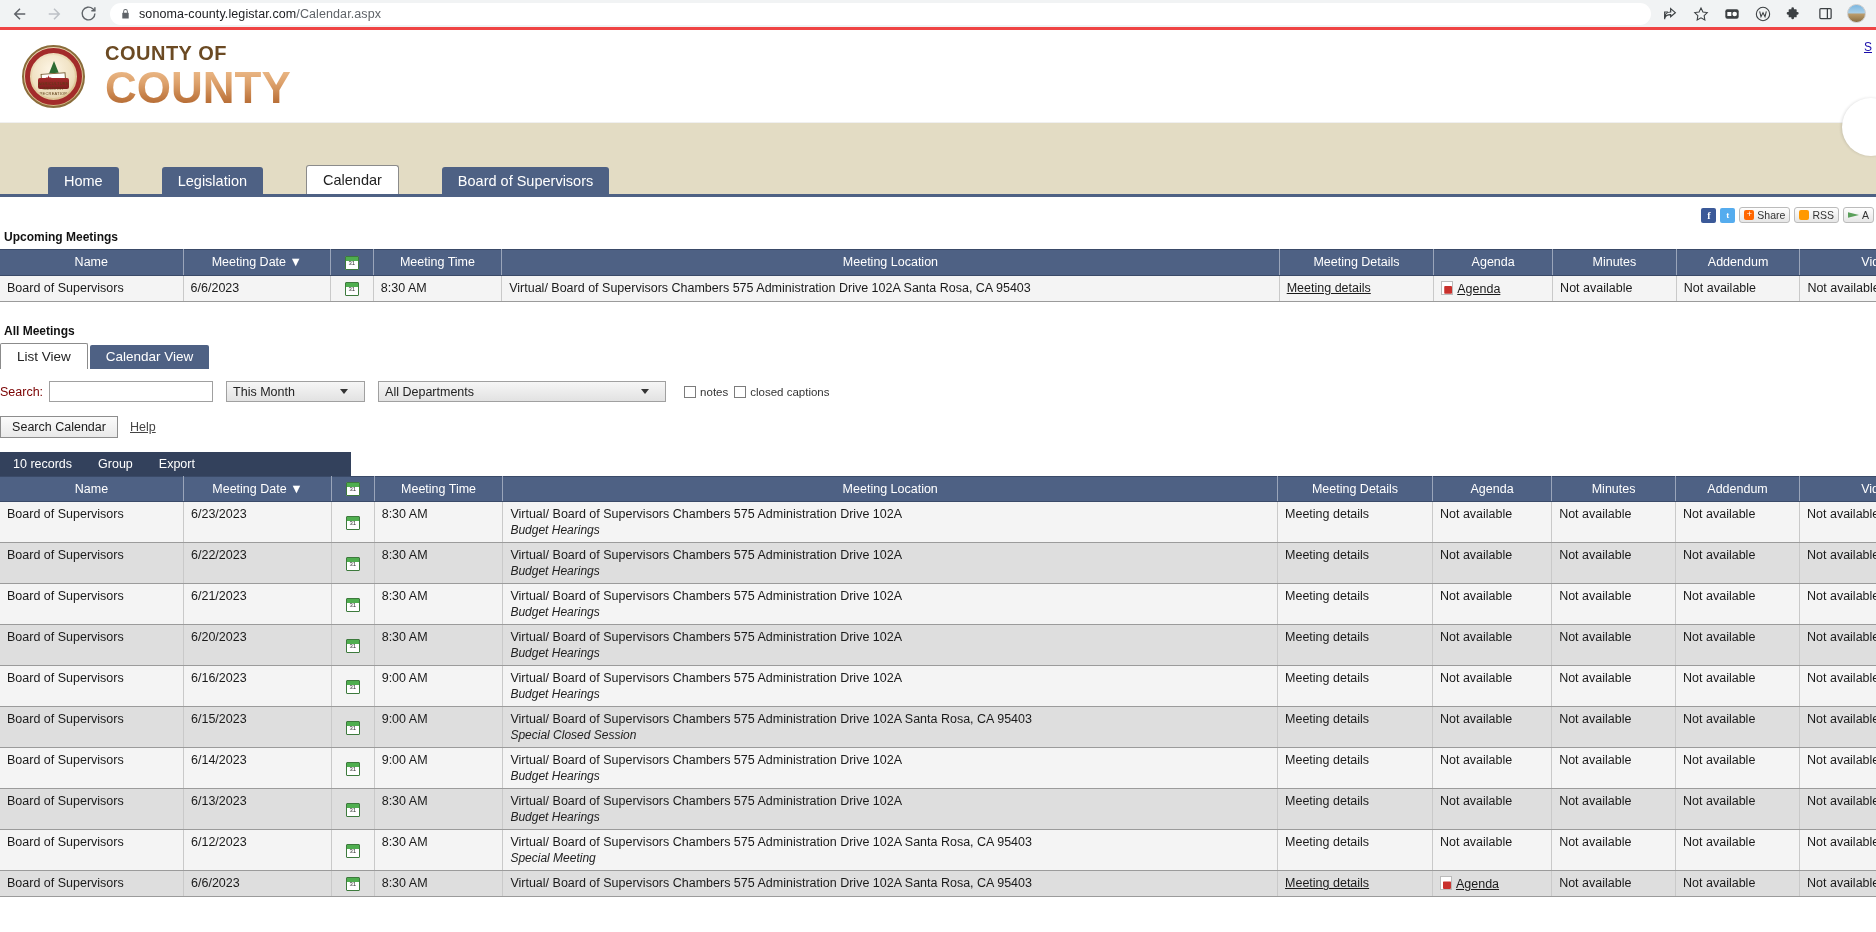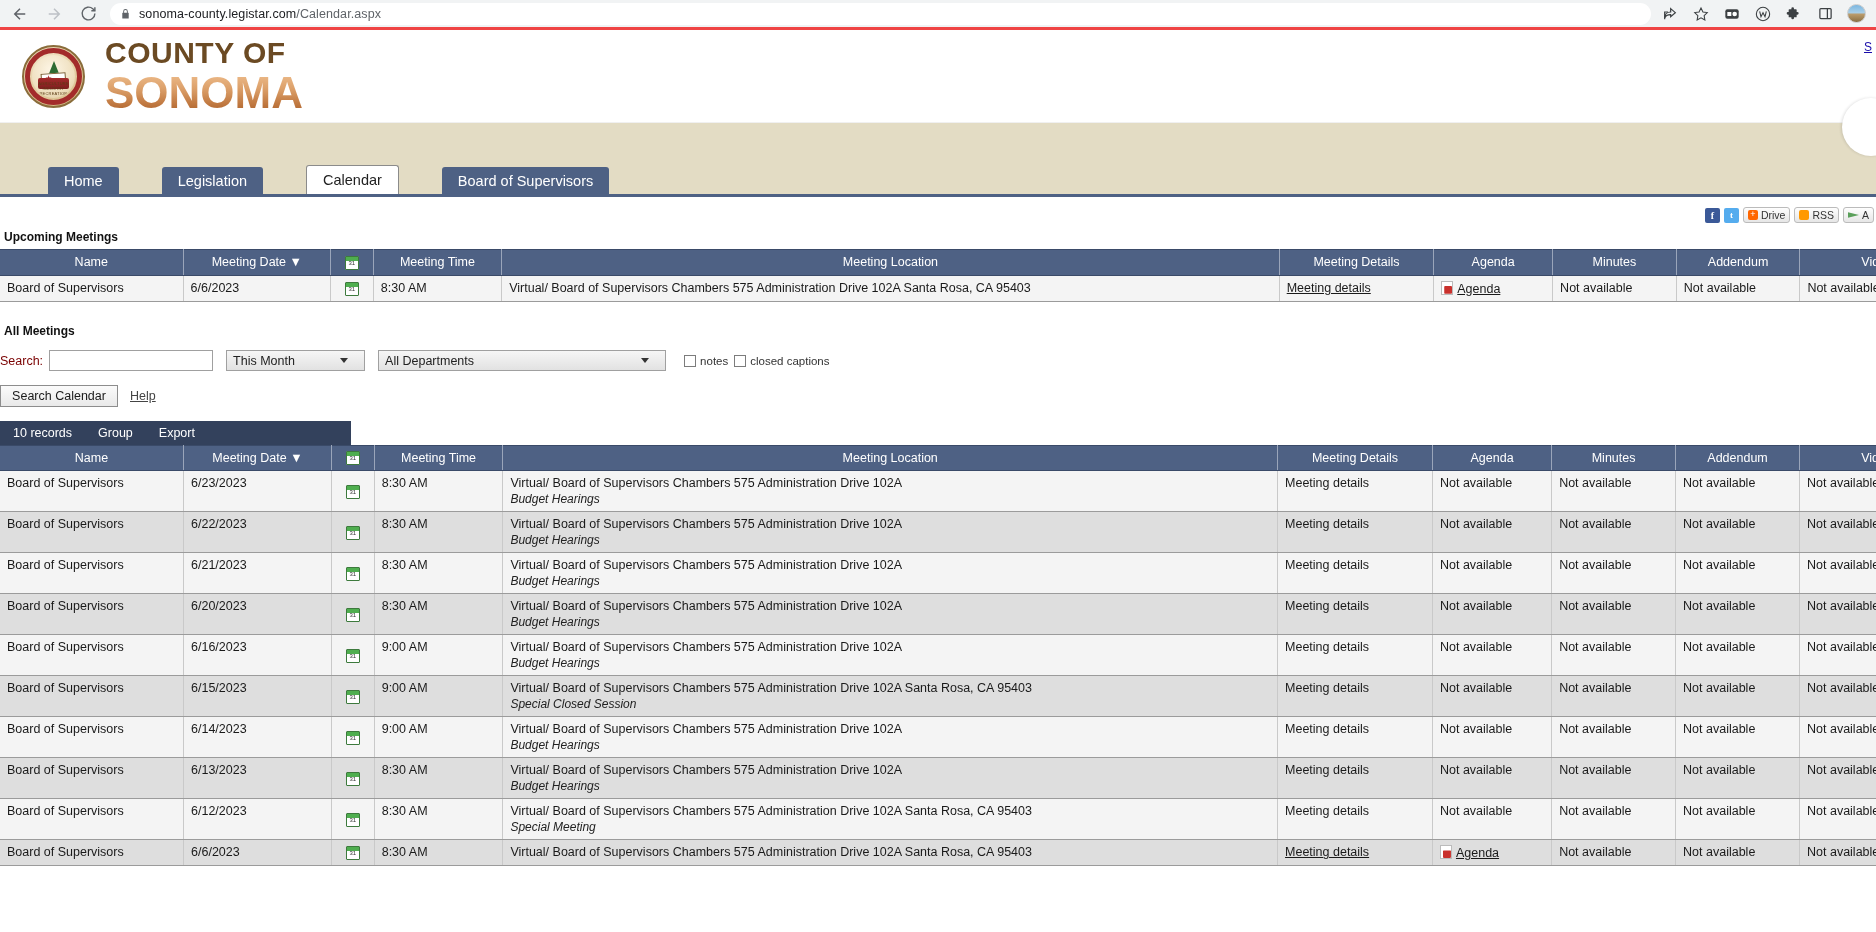--- a/index.html
+++ b/index.html
@@ -97,21 +97,21 @@
   .seal .base {
     position:absolute; left:6px; bottom:9px; right:6px; height:11px;
     background: linear-gradient(to bottom,#a32b2b,#7e1f1f); border-radius:2px;
   }
   .seal .txt {
     position:absolute; left:0; right:0; bottom:2px; text-align:center;
     font-size:4px; color:#5b3b15; letter-spacing:.2px;
   }
   .brand { margin-left: 20px; line-height: 1; }
   .brand-top {
-    font-size: 30px; font-weight: bold; letter-spacing: .5px;
+    font-size: 20px; font-weight: bold; letter-spacing: .5px;
     color: #6b4a23;
     font-family: "Liberation Sans", sans-serif;
   }
   .brand-main {
     font-size: 44px; font-weight: bold; letter-spacing: 0px;
     margin-top: 3px;
     background: linear-gradient(to bottom, #f0c090 0%, #dca06a 40%, #c07840 75%, #a85f2a 100%);
     -webkit-background-clip: text;
     background-clip: text;
     color: transparent;
@@ -384,21 +384,21 @@
       <div class="inner">
         <div class="tree"></div>
         <div class="book"></div>
         <div class="star">★</div>
         <div class="base"></div>
         <div class="txt">AGRICULTURE INDUSTRY RECREATION</div>
       </div>
     </div>
     <div class="brand">
       <div class="brand-top">COUNTY OF</div>
-      <div class="brand-main">SONOMA</div>
+      <div class="brand-main">COUNTY</div>
     </div>
     <a class="signin-link" href="#">S</a>
     <div class="corner-bubble"></div>
   </div>
 
   <div class="tan-band"></div>
 
   <div class="nav-tabs">
     <div class="navtab">
         <span>Home</span>
@@ -413,21 +413,21 @@
         <span>Board of Supervisors</span>
       </div>
   </div>
   <div class="nav-underline"></div>
 
   <div class="share-bar">
     <span class="sq-ico fb">f</span>
     <span class="sq-ico tw">t</span>
     <span class="pillbtn">
         <span class="orange-plus">+</span>
-        <span>Drive</span>
+        <span>Share</span>
       </span>
     <span class="pillbtn">
         <span class="rss-ico"></span>
         <span>RSS</span>
       </span>
     <span class="pillbtn">
         <span class="green-ico"></span>
         <span>A</span>
       </span>
   </div>
@@ -474,20 +474,28 @@
         <td>Not available</td>
         <td>Not available</td>
         <td>Not available</td>
       </tr>
     </tbody>
   </table>
   </div>
 
   <div class="sec-title" style="margin-top:22px">All Meetings</div>
 
+  <div class="subtabs">
+    <div class="subtab active">
+        <span>List View</span>
+      </div>
+    <div class="subtab">
+        <span>Calendar View</span>
+      </div>
+  </div>
 
   <div class="search-row">
     <span class="lbl-search">Search:</span>
     <input class="inp" type="text" value="" style="">
     <div class="sel" style="width:139px">
       <span class="cap">This Month</span>
       <span class="caret"></span>
     </div>
     <div class="sel" style="width:288px">
       <span class="cap">All Departments</span>

